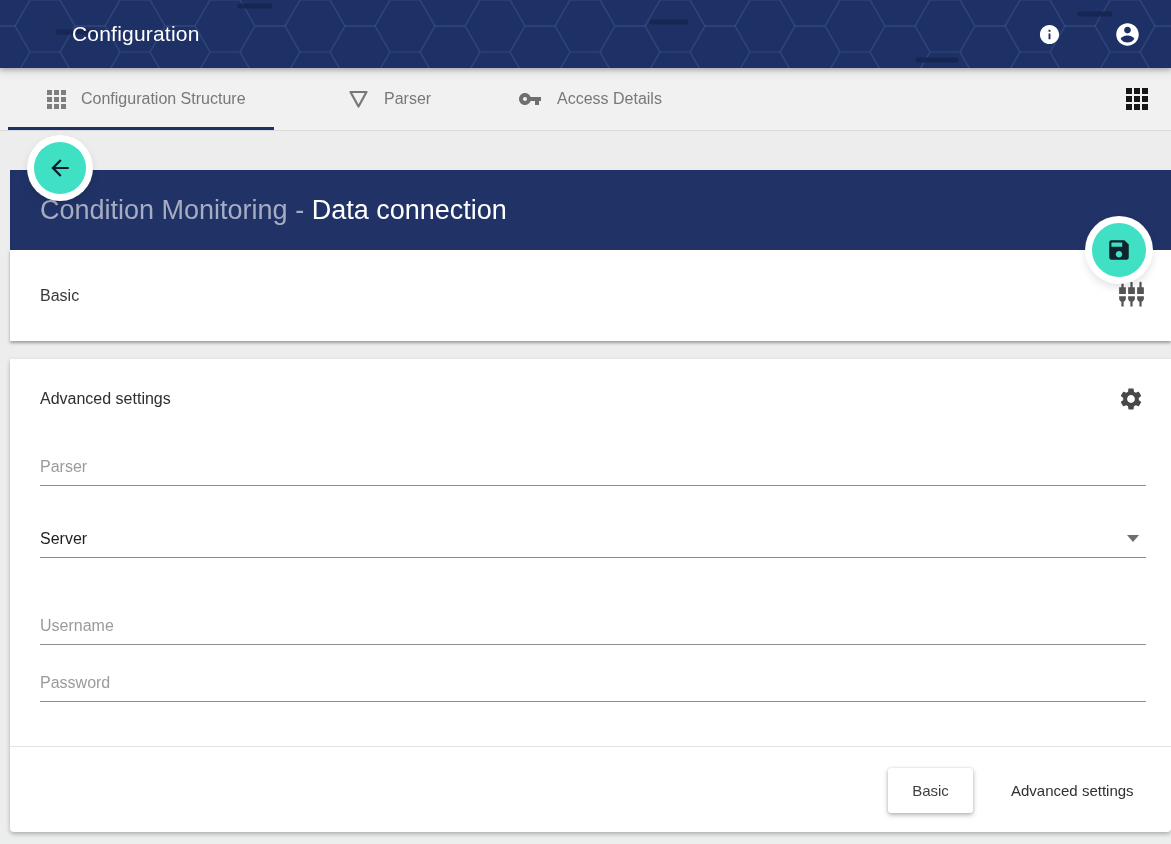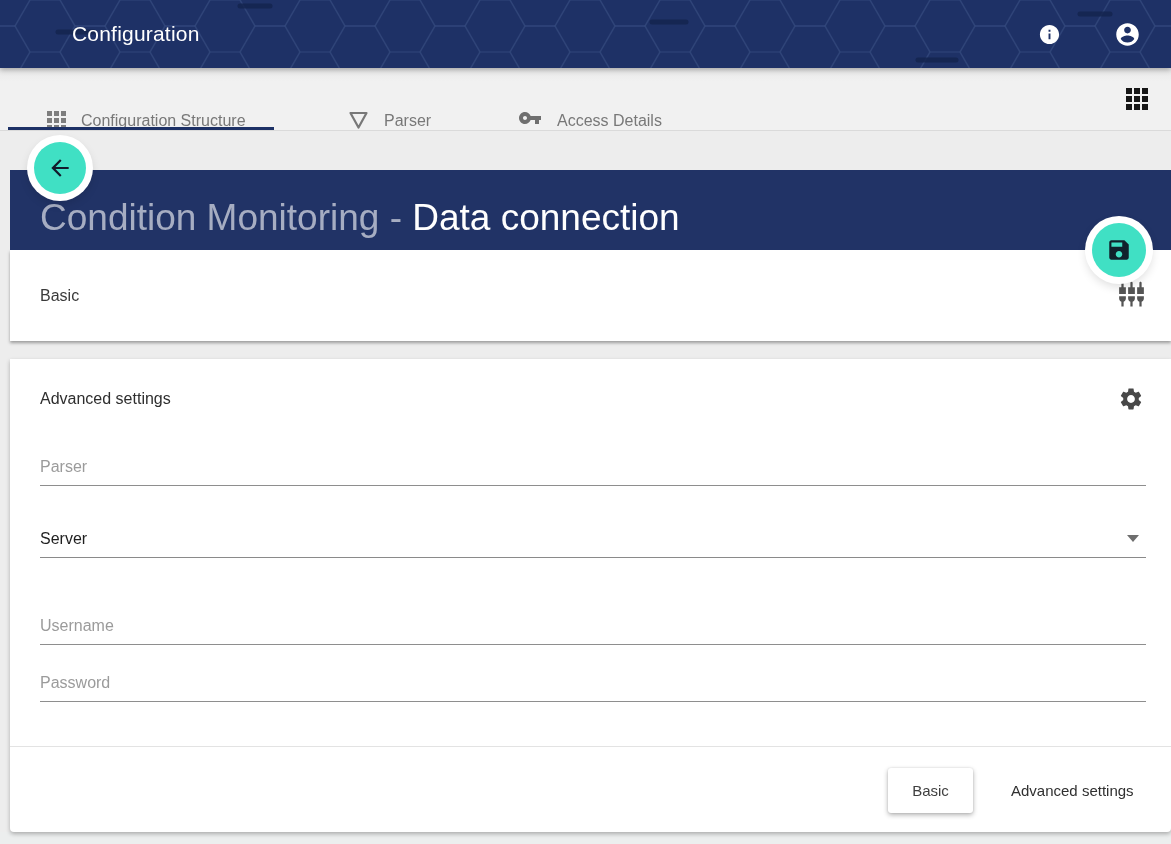--- a/index.html
+++ b/index.html
@@ -20,34 +20,34 @@
     color:#ffffff; font-size:21px; letter-spacing:.2px; z-index:2;
   }
   .topbar-icons { position:absolute; right:0; top:0; height:68px; display:flex; align-items:center; gap:38px; padding-right:24px; z-index:2; }
   .icon-btn { width:40px; height:40px; display:flex; align-items:center; justify-content:center; cursor:pointer; }
   
   .tabbar {
     position:absolute; left:0; top:68px; width:1171px; height:63px;
     background:linear-gradient(#e7e7e7, #f1f1f1 22%);
     border-bottom:1px solid #dadada; z-index:20;
   }
-  .tab { position:absolute; top:0; height:62px; display:flex; align-items:flex-end; gap:15px; color:#787878; font-size:16px; cursor:pointer; }
+  .tab { position:absolute; top:0; height:62px; display:flex; align-items:center; gap:15px; color:#787878; font-size:16px; cursor:pointer; }
   .tab-underline { position:absolute; left:8px; bottom:0; width:266px; height:3px; background:#1d3166; }
   .apps-grid { display:grid; grid-template-columns:repeat(3,5px); grid-template-rows:repeat(3,5px); gap:2px; }
   .apps-grid span { background:#7e7e7e; display:block; }
   .apps-grid.dark span { background:#161616; }
   .tabbar-right { position:absolute; right:23px; top:0; height:62px; display:flex; align-items:center; cursor:pointer; }
   
   .band { position:absolute; left:0; top:131px; width:1171px; height:39px; background:#ededed; }
   
   .page-header {
     position:absolute; left:10px; top:170px; width:1161px; height:80px;
     background:#213366; z-index:5;
   }
-  .page-header-title { position:absolute; left:30px; top:8px; height:80px; display:flex; align-items:center; font-size:37px; }
+  .page-header-title { position:absolute; left:30px; top:0; height:80px; display:flex; align-items:center; font-size:27px; }
   .title-context { color:#a6adc2; white-space:pre; }
   .title-page { color:#ffffff; }
   
   .fab {
     position:absolute; border-radius:50%; background:#40e0c4; display:flex; align-items:center; justify-content:center;
     cursor:pointer; z-index:40;
     box-shadow:0 0 0 7px #ffffff, 0 4px 10px 6px rgba(0,0,0,.13);
   }
   .fab-back { left:34px; top:142px; width:52px; height:52px; }
   .fab-save { left:1092px; top:223px; width:54px; height:54px; }

